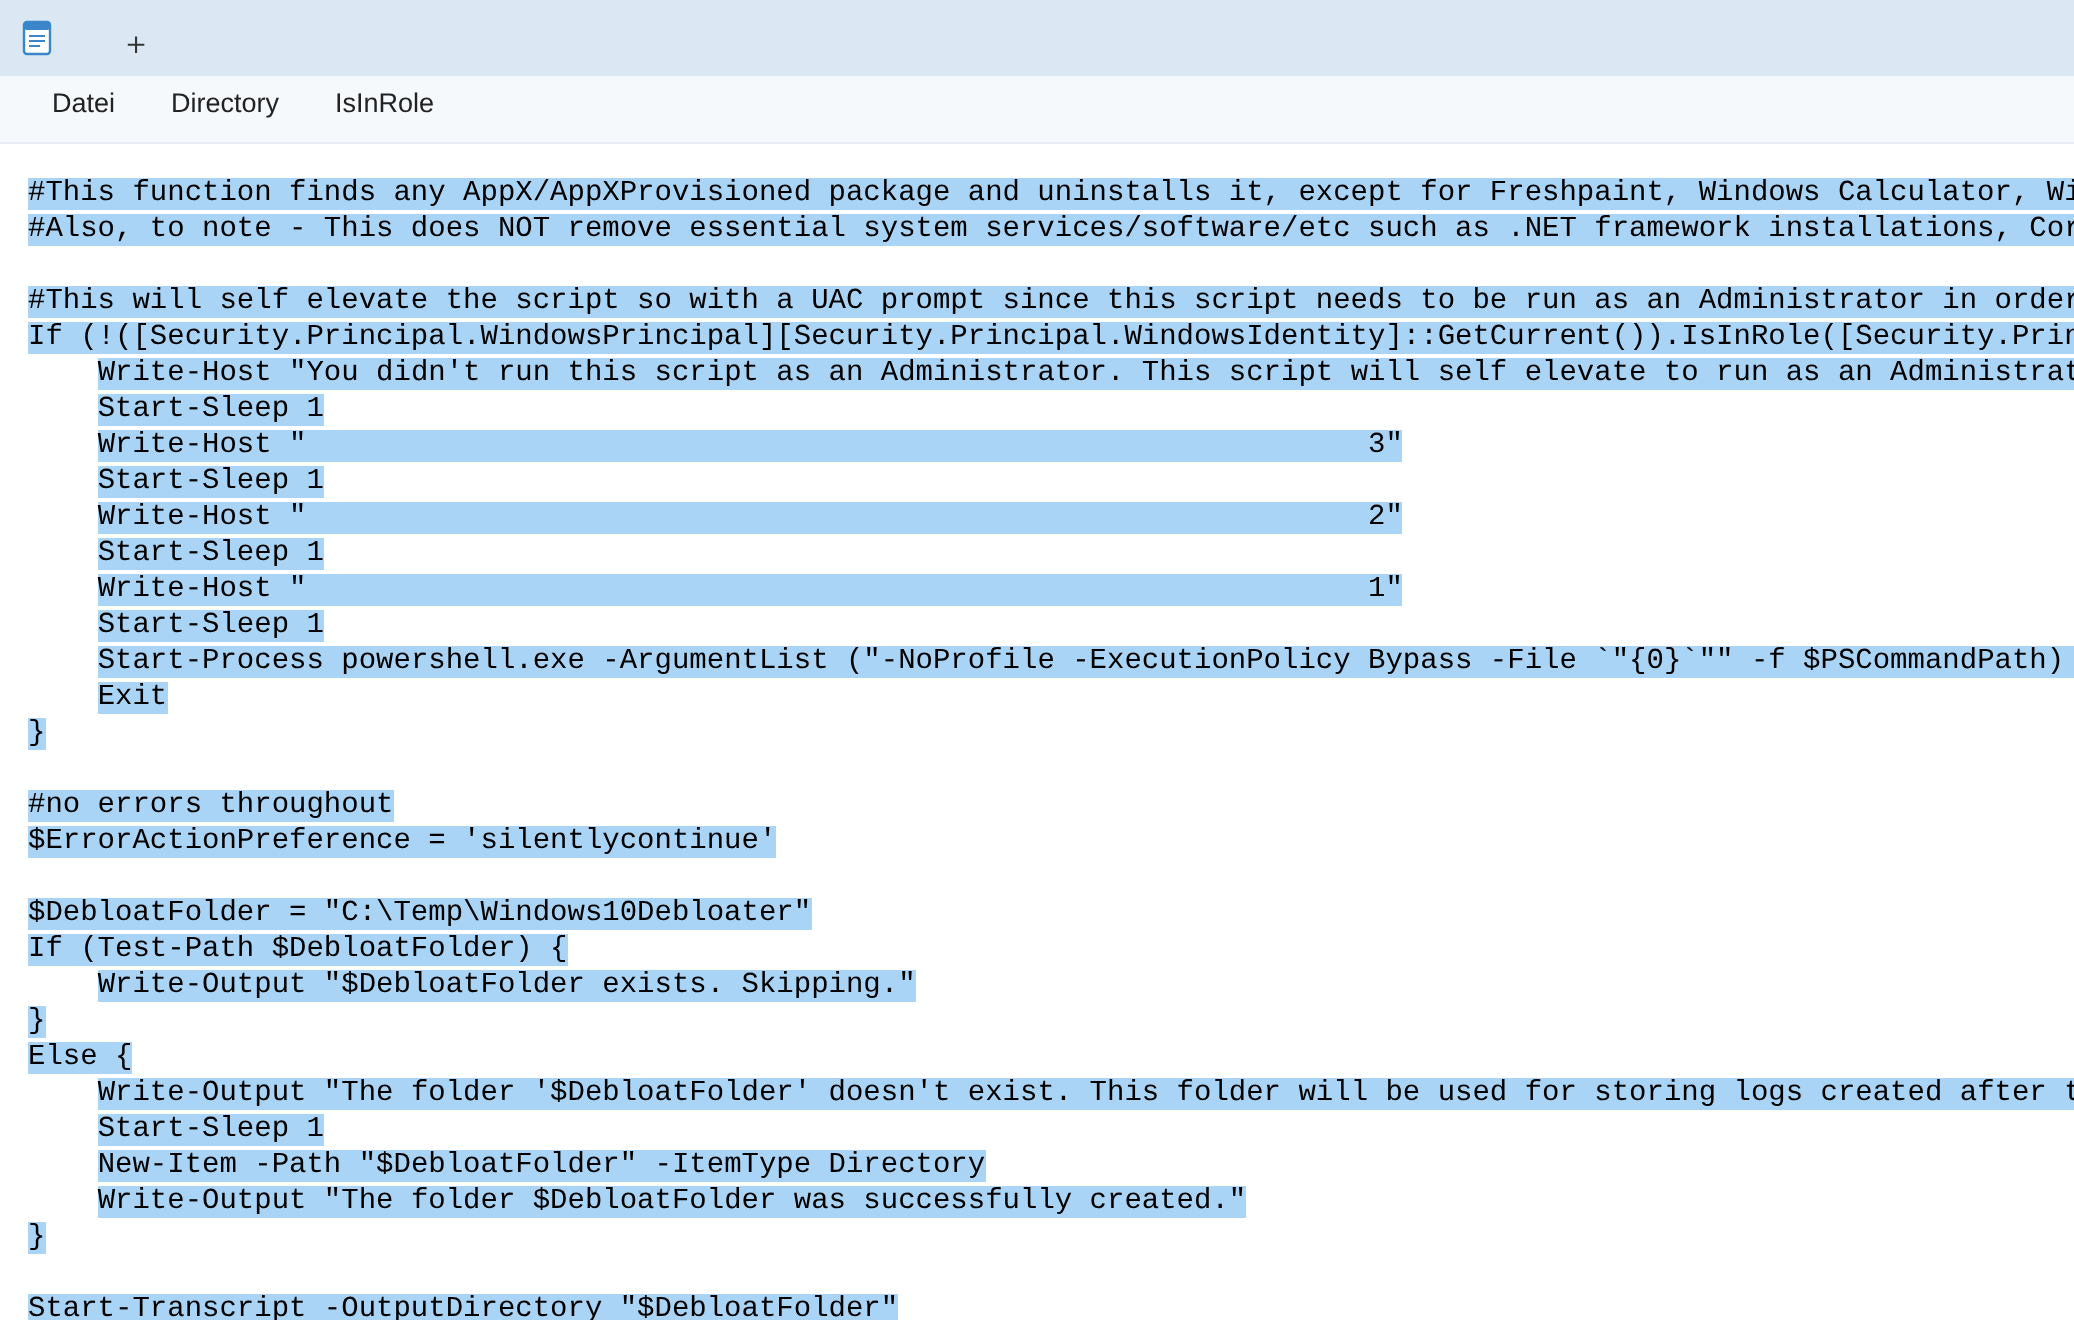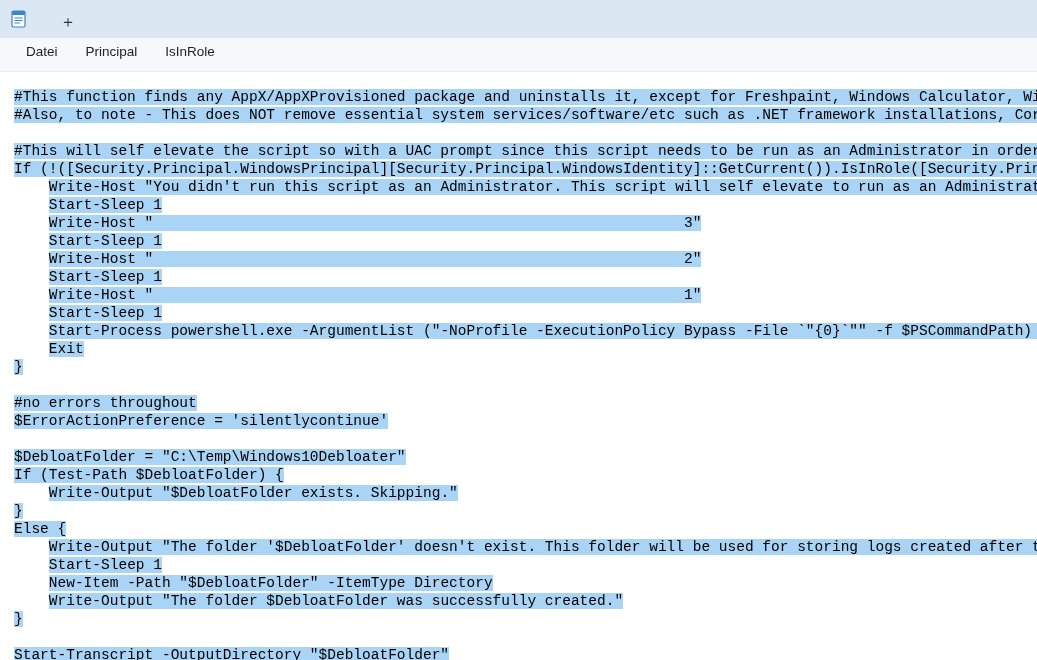--- a/index.html
+++ b/index.html
@@ -99,19 +99,19 @@
       <line x1="4.5" y1="13" x2="10" y2="13" stroke="#3a86c8" stroke-width="1"></line>
     </svg>
   </span>
   <div class="tab-add">
     <span>＋</span>
   </div>
 </div>
 
 <div class="menubar">
   <div class="menu-item">Datei</div>
-  <div class="menu-item">Principal</div>
+  <div class="menu-item">Directory</div>
   <div class="menu-item">IsInRole</div>
 </div>
 
 <div class="editor">
   <div class="code" id="code"><span class="line"><span class="pad"></span><span class="sel">#This function finds any AppX/AppXProvisioned package and uninstalls it, except for Freshpaint, Windows Calculator, Windows Stor</span></span><span class="line"><span class="pad"></span><span class="sel">#Also, to note - This does NOT remove essential system services/software/etc such as .NET framework installations, Cortana, Edge</span></span><span class="line"></span><span class="line"><span class="pad"></span><span class="sel">#This will self elevate the script so with a UAC prompt since this script needs to be run as an Administrator in order to functi</span></span><span class="line"><span class="pad"></span><span class="sel">If (!([Security.Principal.WindowsPrincipal][Security.Principal.WindowsIdentity]::GetCurrent()).IsInRole([Security.Principal.Wind</span></span><span class="line"><span class="pad">    </span><span class="sel">Write-Host "You didn't run this script as an Administrator. This script will self elevate to run as an Administrator and con</span></span><span class="line"><span class="pad">    </span><span class="sel">Start-Sleep 1</span></span><span class="line"><span class="pad">    </span><span class="sel">Write-Host "                                                             3"</span></span><span class="line"><span class="pad">    </span><span class="sel">Start-Sleep 1</span></span><span class="line"><span class="pad">    </span><span class="sel">Write-Host "                                                             2"</span></span><span class="line"><span class="pad">    </span><span class="sel">Start-Sleep 1</span></span><span class="line"><span class="pad">    </span><span class="sel">Write-Host "                                                             1"</span></span><span class="line"><span class="pad">    </span><span class="sel">Start-Sleep 1</span></span><span class="line"><span class="pad">    </span><span class="sel">Start-Process powershell.exe -ArgumentList ("-NoProfile -ExecutionPolicy Bypass -File `"{0}`"" -f $PSCommandPath) -Verb RunA</span></span><span class="line"><span class="pad">    </span><span class="sel">Exit</span></span><span class="line"><span class="pad"></span><span class="sel">}</span></span><span class="line"></span><span class="line"><span class="pad"></span><span class="sel">#no errors throughout</span></span><span class="line"><span class="pad"></span><span class="sel">$ErrorActionPreference = 'silentlycontinue'</span></span><span class="line"></span><span class="line"><span class="pad"></span><span class="sel">$DebloatFolder = "C:\Temp\Windows10Debloater"</span></span><span class="line"><span class="pad"></span><span class="sel">If (Test-Path $DebloatFolder) {</span></span><span class="line"><span class="pad">    </span><span class="sel">Write-Output "$DebloatFolder exists. Skipping."</span></span><span class="line"><span class="pad"></span><span class="sel">}</span></span><span class="line"><span class="pad"></span><span class="sel">Else {</span></span><span class="line"><span class="pad">    </span><span class="sel">Write-Output "The folder '$DebloatFolder' doesn't exist. This folder will be used for storing logs created after the script </span></span><span class="line"><span class="pad">    </span><span class="sel">Start-Sleep 1</span></span><span class="line"><span class="pad">    </span><span class="sel">New-Item -Path "$DebloatFolder" -ItemType Directory</span></span><span class="line"><span class="pad">    </span><span class="sel">Write-Output "The folder $DebloatFolder was successfully created."</span></span><span class="line"><span class="pad"></span><span class="sel">}</span></span><span class="line"></span><span class="line"><span class="pad"></span><span class="sel">Start-Transcript -OutputDirectory "$DebloatFolder"</span></span></div>
 </div>
 
 </body></html>

